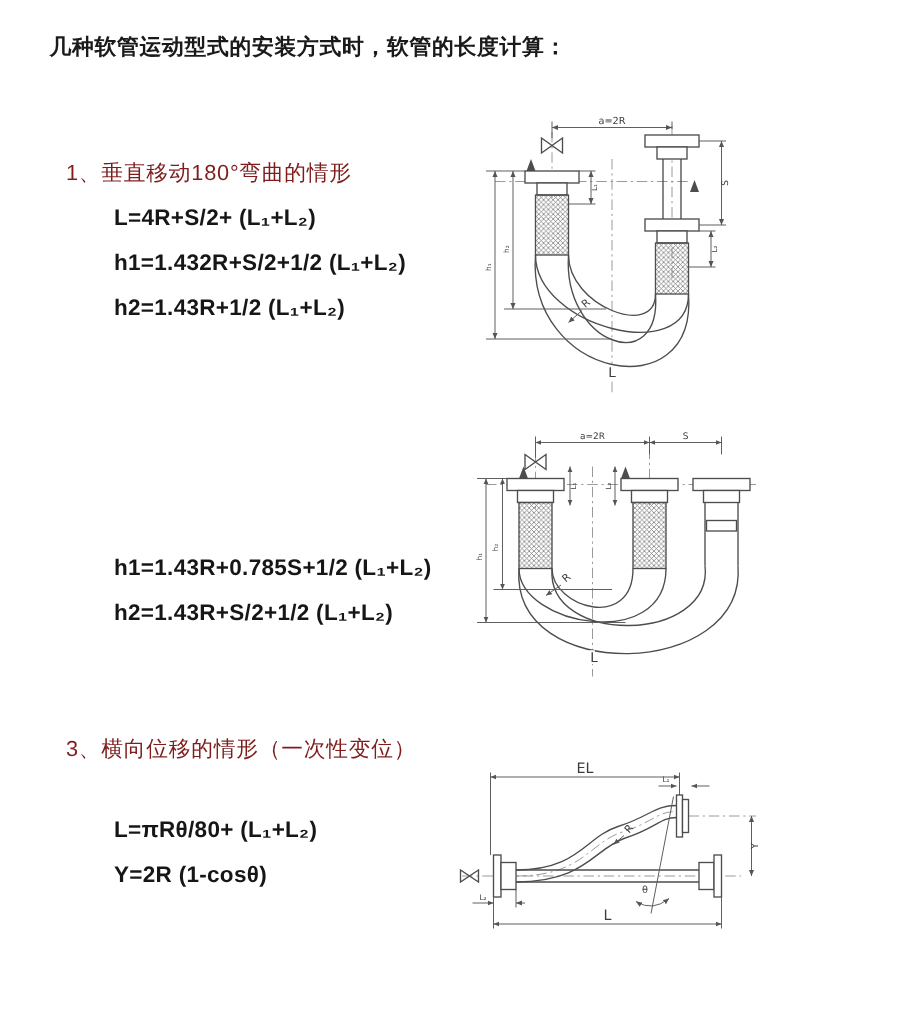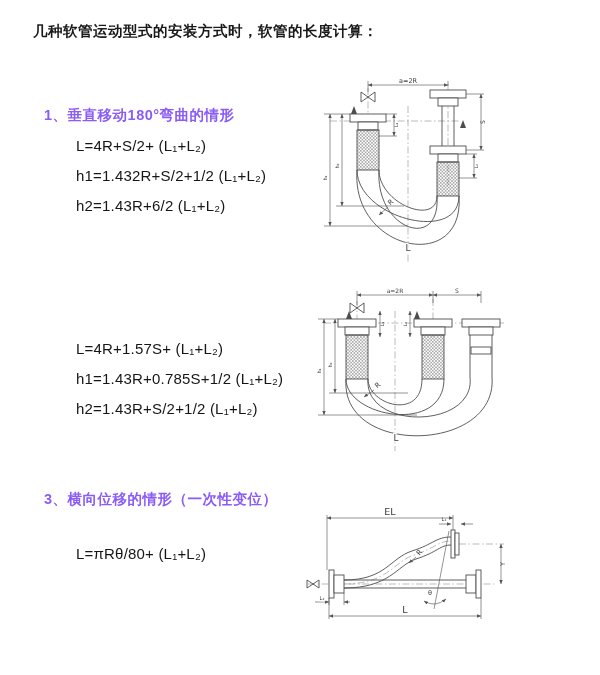--- a/index.html
+++ b/index.html
@@ -1,22 +1,22 @@
 <!DOCTYPE html>
 <html><head>
 <meta charset="utf-8">
 <style>
   html,body{margin:0;padding:0;background:#fff;}
   .page{position:relative;width:527px;height:675px;background:#ffffff;overflow:hidden;
         font-family:"Liberation Sans",sans-serif;}
   .title{position:absolute;left:33px;top:22px;font-size:14.5px;font-weight:700;
          color:#1a1a1a;letter-spacing:0.5px;white-space:nowrap;}
-  .heading{position:absolute;left:44px;font-size:14.5px;font-weight:700;color:#8b5cf6;
+  .heading{position:absolute;left:44px;font-size:14.5px;font-weight:400;color:#7f1d1d;
            letter-spacing:0.5px;white-space:nowrap;}
-  .formula{position:absolute;left:76px;font-size:15px;font-weight:400;color:#161616;
+  .formula{position:absolute;left:76px;font-size:15px;font-weight:700;color:#161616;
            letter-spacing:0.2px;white-space:nowrap;}
   svg.diag{position:absolute;overflow:visible;}
   .geo{fill:none;stroke:#4d4d4d;stroke-width:0.9;}
   .pr{fill:#ffffff;stroke:#4d4d4d;stroke-width:0.9;}
   .braidA{stroke:#4d4d4d;stroke-width:0.9;}
   .dim{fill:none;stroke:#5a5a5a;stroke-width:0.65;}
   .cl{fill:none;stroke:#8f8f8f;stroke-width:0.6;stroke-dasharray:7 2.5 1.5 2.5;}
   .lbl{fill:#3c3c3c;font-family:"DejaVu Sans",sans-serif;text-anchor:middle;}
   .halo{paint-order:stroke;stroke:#ffffff;stroke-width:2.5px;}
   .fillg{fill:#4d4d4d;stroke:none;}
@@ -24,28 +24,28 @@
 </head>
 <body>
 
 <div class="page">
 
   <div class="title">几种软管运动型式的安装方式时，软管的长度计算：</div>
 
   <div class="heading" style="top:106px">1、垂直移动180°弯曲的情形</div>
   <div class="formula" style="top:137px">L=4R+S/2+ (L₁+L₂)</div>
   <div class="formula" style="top:167px">h1=1.432R+S/2+1/2 (L₁+L₂)</div>
-  <div class="formula" style="top:197px">h2=1.43R+6/2 (L₁+L₂)</div>
-
-  <div class="formula" style="top:340px">L=4R+1.57S+ (L₁+L₂)</div>
+  <div class="formula" style="top:197px">h2=1.43R+1/2 (L₁+L₂)</div>
+
   <div class="formula" style="top:370px">h1=1.43R+0.785S+1/2 (L₁+L₂)</div>
   <div class="formula" style="top:400px">h2=1.43R+S/2+1/2 (L₁+L₂)</div>
 
   <div class="heading" style="top:490px">3、横向位移的情形（一次性变位）</div>
   <div class="formula" style="top:545px">L=πRθ/80+ (L₁+L₂)</div>
+  <div class="formula" style="top:575px">Y=2R (1-cosθ)</div>
 
   <svg class="diag" style="left:308px;top:66px" width="252" height="202" viewBox="0 0 252 202">
     <defs>
       <pattern id="braid1" patternUnits="userSpaceOnUse" width="3.2" height="3.2">
         <path d="M0,0 L3.2,3.2 M3.2,0 L0,3.2" stroke="#777" stroke-width="0.5"></path>
       </pattern>
       <marker id="ar1" viewBox="0 0 8 8" refX="7" refY="4" markerWidth="7" markerHeight="7" orient="auto-start-reverse">
         <path d="M0,1 L7,4 L0,7 z" fill="#555"></path>
       </marker>
     </defs>

